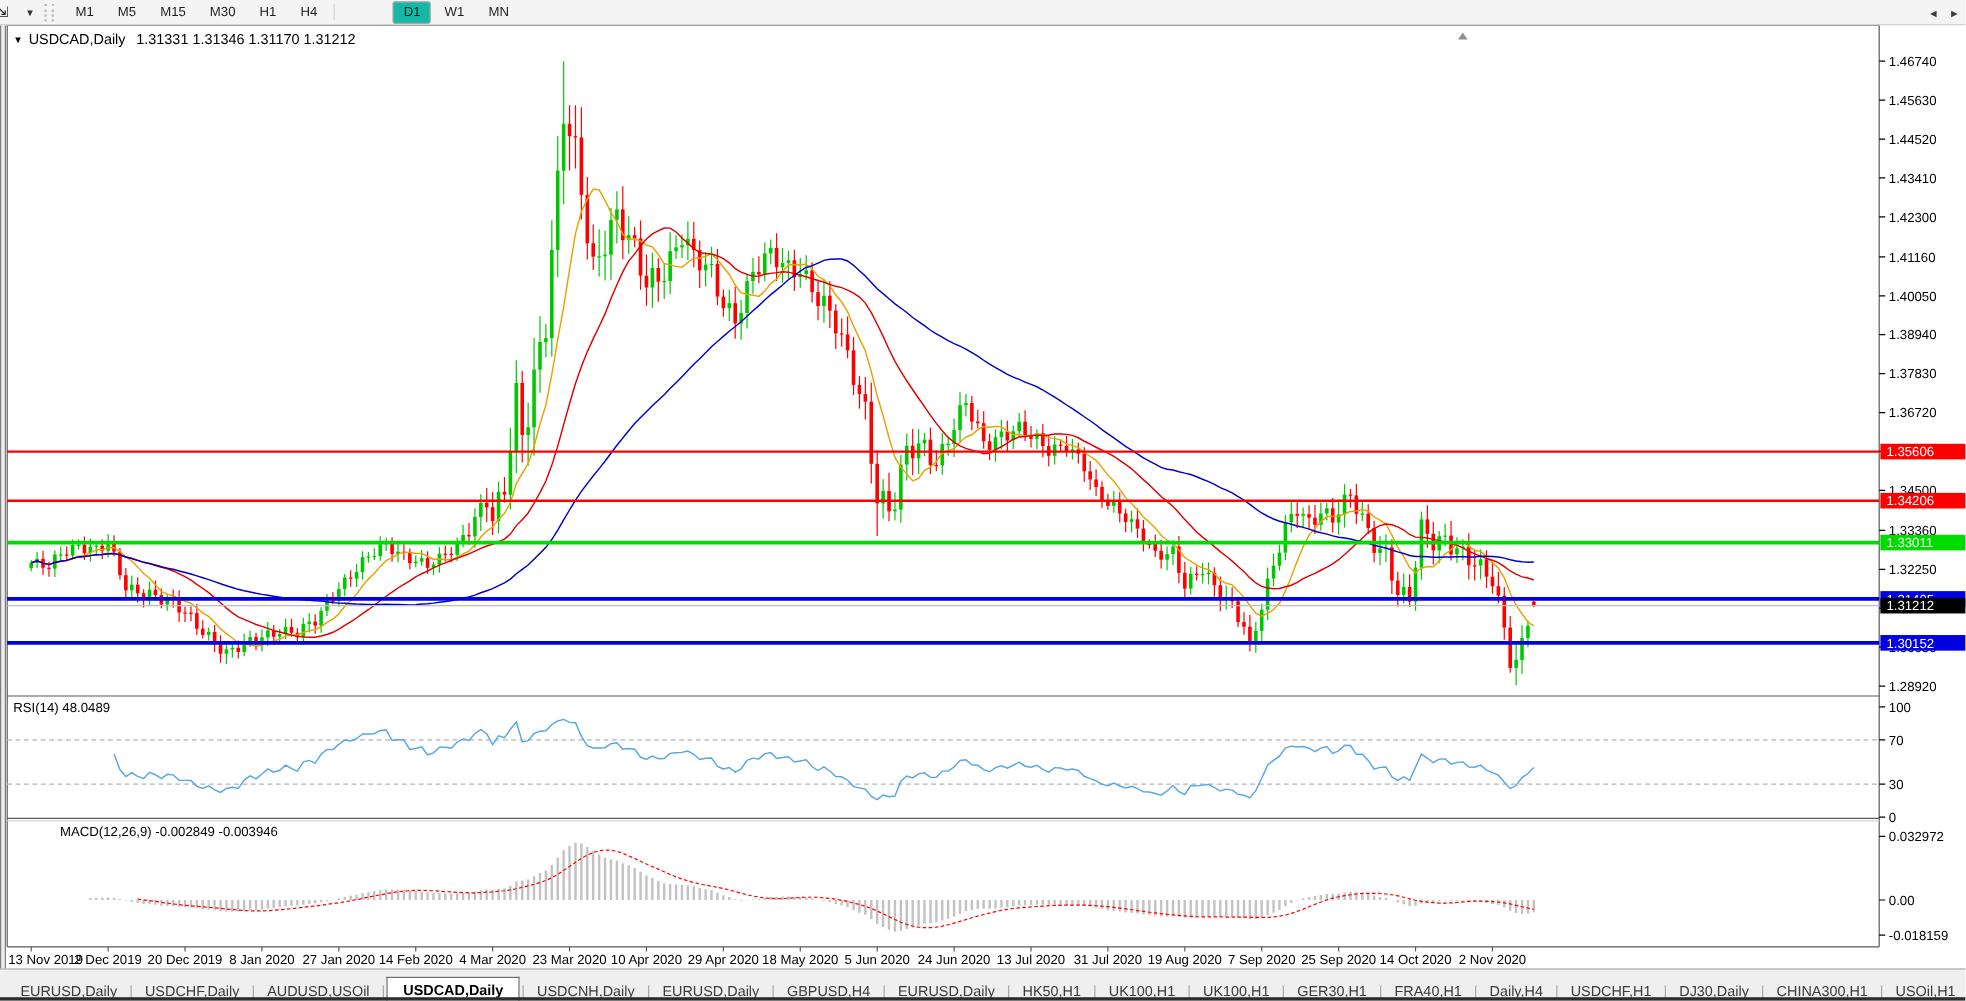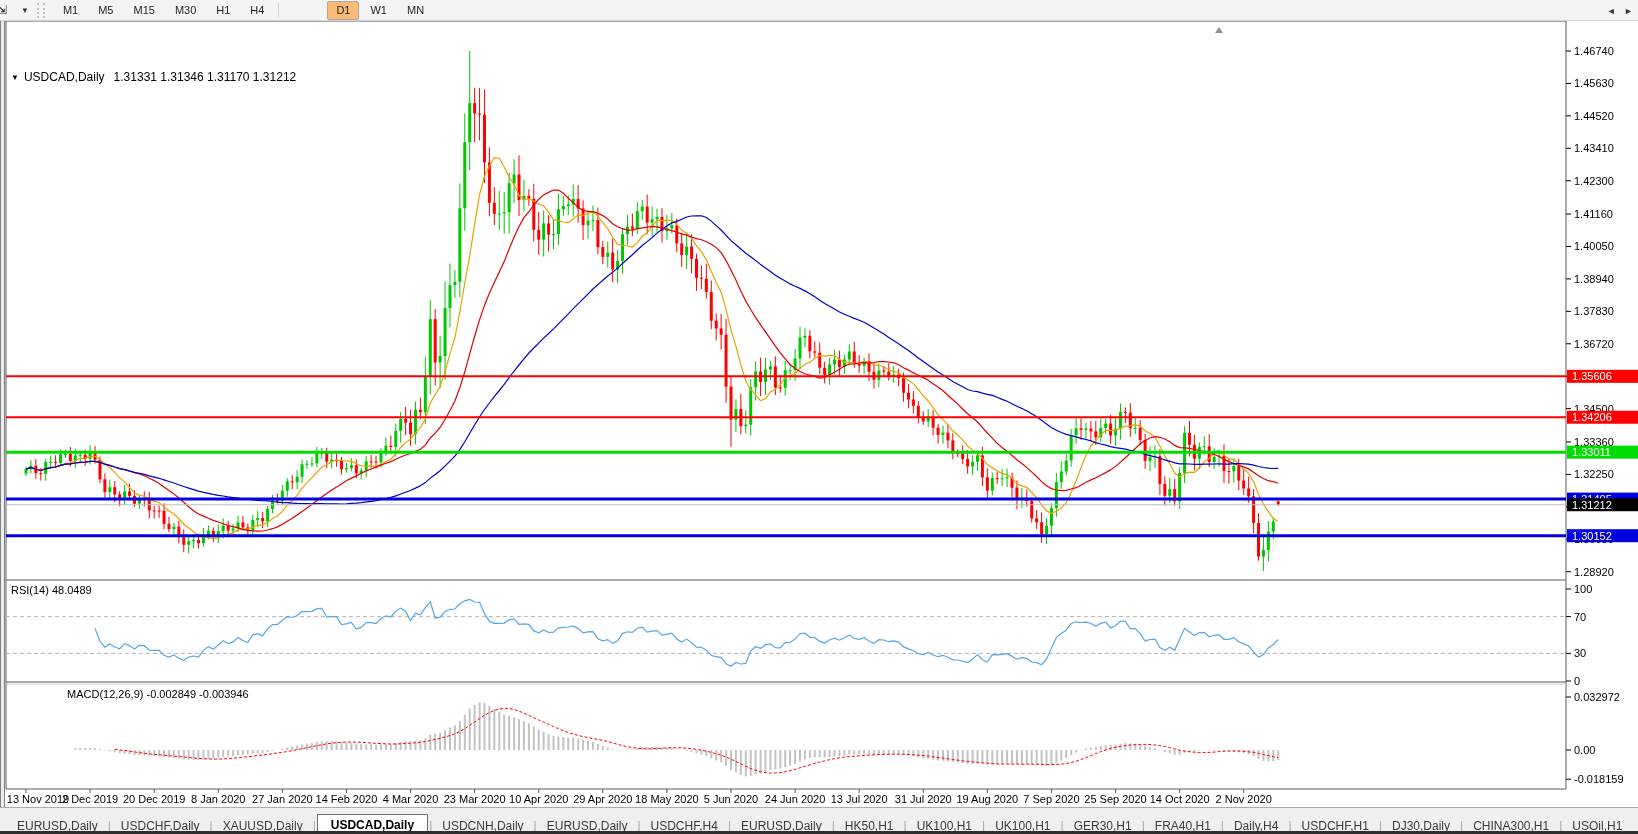--- a/index.html
+++ b/index.html
@@ -7,32 +7,32 @@
        font-family:"Liberation Sans",sans-serif;-webkit-font-smoothing:antialiased;}
 
   
   .toolbar{position:absolute;left:0;top:0;width:1638px;height:21px;background:#F4F4F4;
            border-bottom:1px solid #D2D2D2;display:flex;align-items:center;box-sizing:border-box;z-index:30;}
   .tool-icon{font-size:12px;color:#222;margin-left:-3px;width:22px;overflow:hidden;}
   .tool-caret{font-size:8px;color:#333;margin:0 2px 0 2px;}
   .grip{width:4px;height:15px;border-left:2px dotted #BFBFBF;border-right:2px dotted #BFBFBF;margin:0 8px 0 6px;}
   .tf-btn{font-size:11px;color:#1d1d1d;padding:2px 8px;margin:0 1px;border:1px solid transparent;
           border-radius:2px;line-height:13px;cursor:default;}
-  .tf-btn.active{background:#fdba74;border-color:#A8A8A8;margin-left:44px;}
+  .tf-btn.active{background:#14b8a6;border-color:#A8A8A8;margin-left:44px;}
   .vline-sep{width:1px;height:14px;background:#D5D5D5;margin:0 4px;}
 
   
   .left-edge{position:absolute;left:0;top:21px;width:5px;height:790px;background:#ECECEC;
              border-left:1px solid #7e7e7e;border-right:1px solid #7e7e7e;box-sizing:border-box;z-index:5;}
   #chart-canvas{position:absolute;left:0;top:0;width:1638px;height:834px;z-index:1;}
   svg text{font-family:"Liberation Sans",sans-serif;}
 
   
   .pane-label{position:absolute;font-size:11px;color:#000;z-index:10;white-space:nowrap;text-align:center;}
-  #title{position:absolute;left:11px;top:26px;font-size:12px;color:#000;z-index:10;white-space:nowrap;margin-top:44px;}
+  #title{position:absolute;left:11px;top:26px;font-size:12px;color:#000;z-index:10;white-space:nowrap;}
   #title .caret{font-size:8px;vertical-align:1px;margin-right:5px;}
   #title .vals{margin-left:9px;}
   .shift-marker{position:absolute;left:1215px;top:27px;width:0;height:0;z-index:10;
                 border-left:4px solid transparent;border-right:4px solid transparent;border-bottom:6px solid #8f8f8f;}
 
   
   .tabs{position:absolute;left:0;top:807px;width:1638px;height:36px;background:#EFEFEF;
         border-top:1px solid #ABABAB;display:flex;align-items:center;font-size:12px;color:#3a3a3a;
         box-sizing:border-box;z-index:30;padding-left:8px;}
   .tab{padding:3px 9px;white-space:nowrap;}
@@ -963,36 +963,36 @@
     </g>
   </svg>
 
 <div id="title">
   <span class="caret">▼</span><span>USDCAD,Daily</span><span class="vals">1.31331 1.31346 1.31170 1.31212</span>
 </div>
 
 <div class="shift-marker"></div>
 
 <div class="pane-label" style="left:11px;top:584px;">RSI(14) 48.0489</div>
-<div class="pane-label" style="left:20px;top:688px;padding-left:47px;">MACD(12,26,9) -0.002849 -0.003946</div>
+<div class="pane-label" style="left:3px;top:688px;padding-left:47px;">MACD(12,26,9) -0.002849 -0.003946</div>
 
 <div class="tabs">
     <span class="tab">EURUSD,Daily</span>
     <span class="tab-sep">|</span>
     <span class="tab">USDCHF,Daily</span>
     <span class="tab-sep">|</span>
-    <span class="tab">XAUUSD,Daily</span>
+    <span class="tab">AUDUSD,USOil</span>
     <span class="tab-sep">|</span>
     <span class="tab active">USDCAD,Daily</span>
     <span class="tab-sep">|</span>
     <span class="tab">USDCNH,Daily</span>
     <span class="tab-sep">|</span>
     <span class="tab">EURUSD,Daily</span>
     <span class="tab-sep">|</span>
-    <span class="tab">USDCHF,H4</span>
+    <span class="tab">GBPUSD,H4</span>
     <span class="tab-sep">|</span>
     <span class="tab">EURUSD,Daily</span>
     <span class="tab-sep">|</span>
     <span class="tab">HK50,H1</span>
     <span class="tab-sep">|</span>
     <span class="tab">UK100,H1</span>
     <span class="tab-sep">|</span>
     <span class="tab">UK100,H1</span>
     <span class="tab-sep">|</span>
     <span class="tab">GER30,H1</span>

